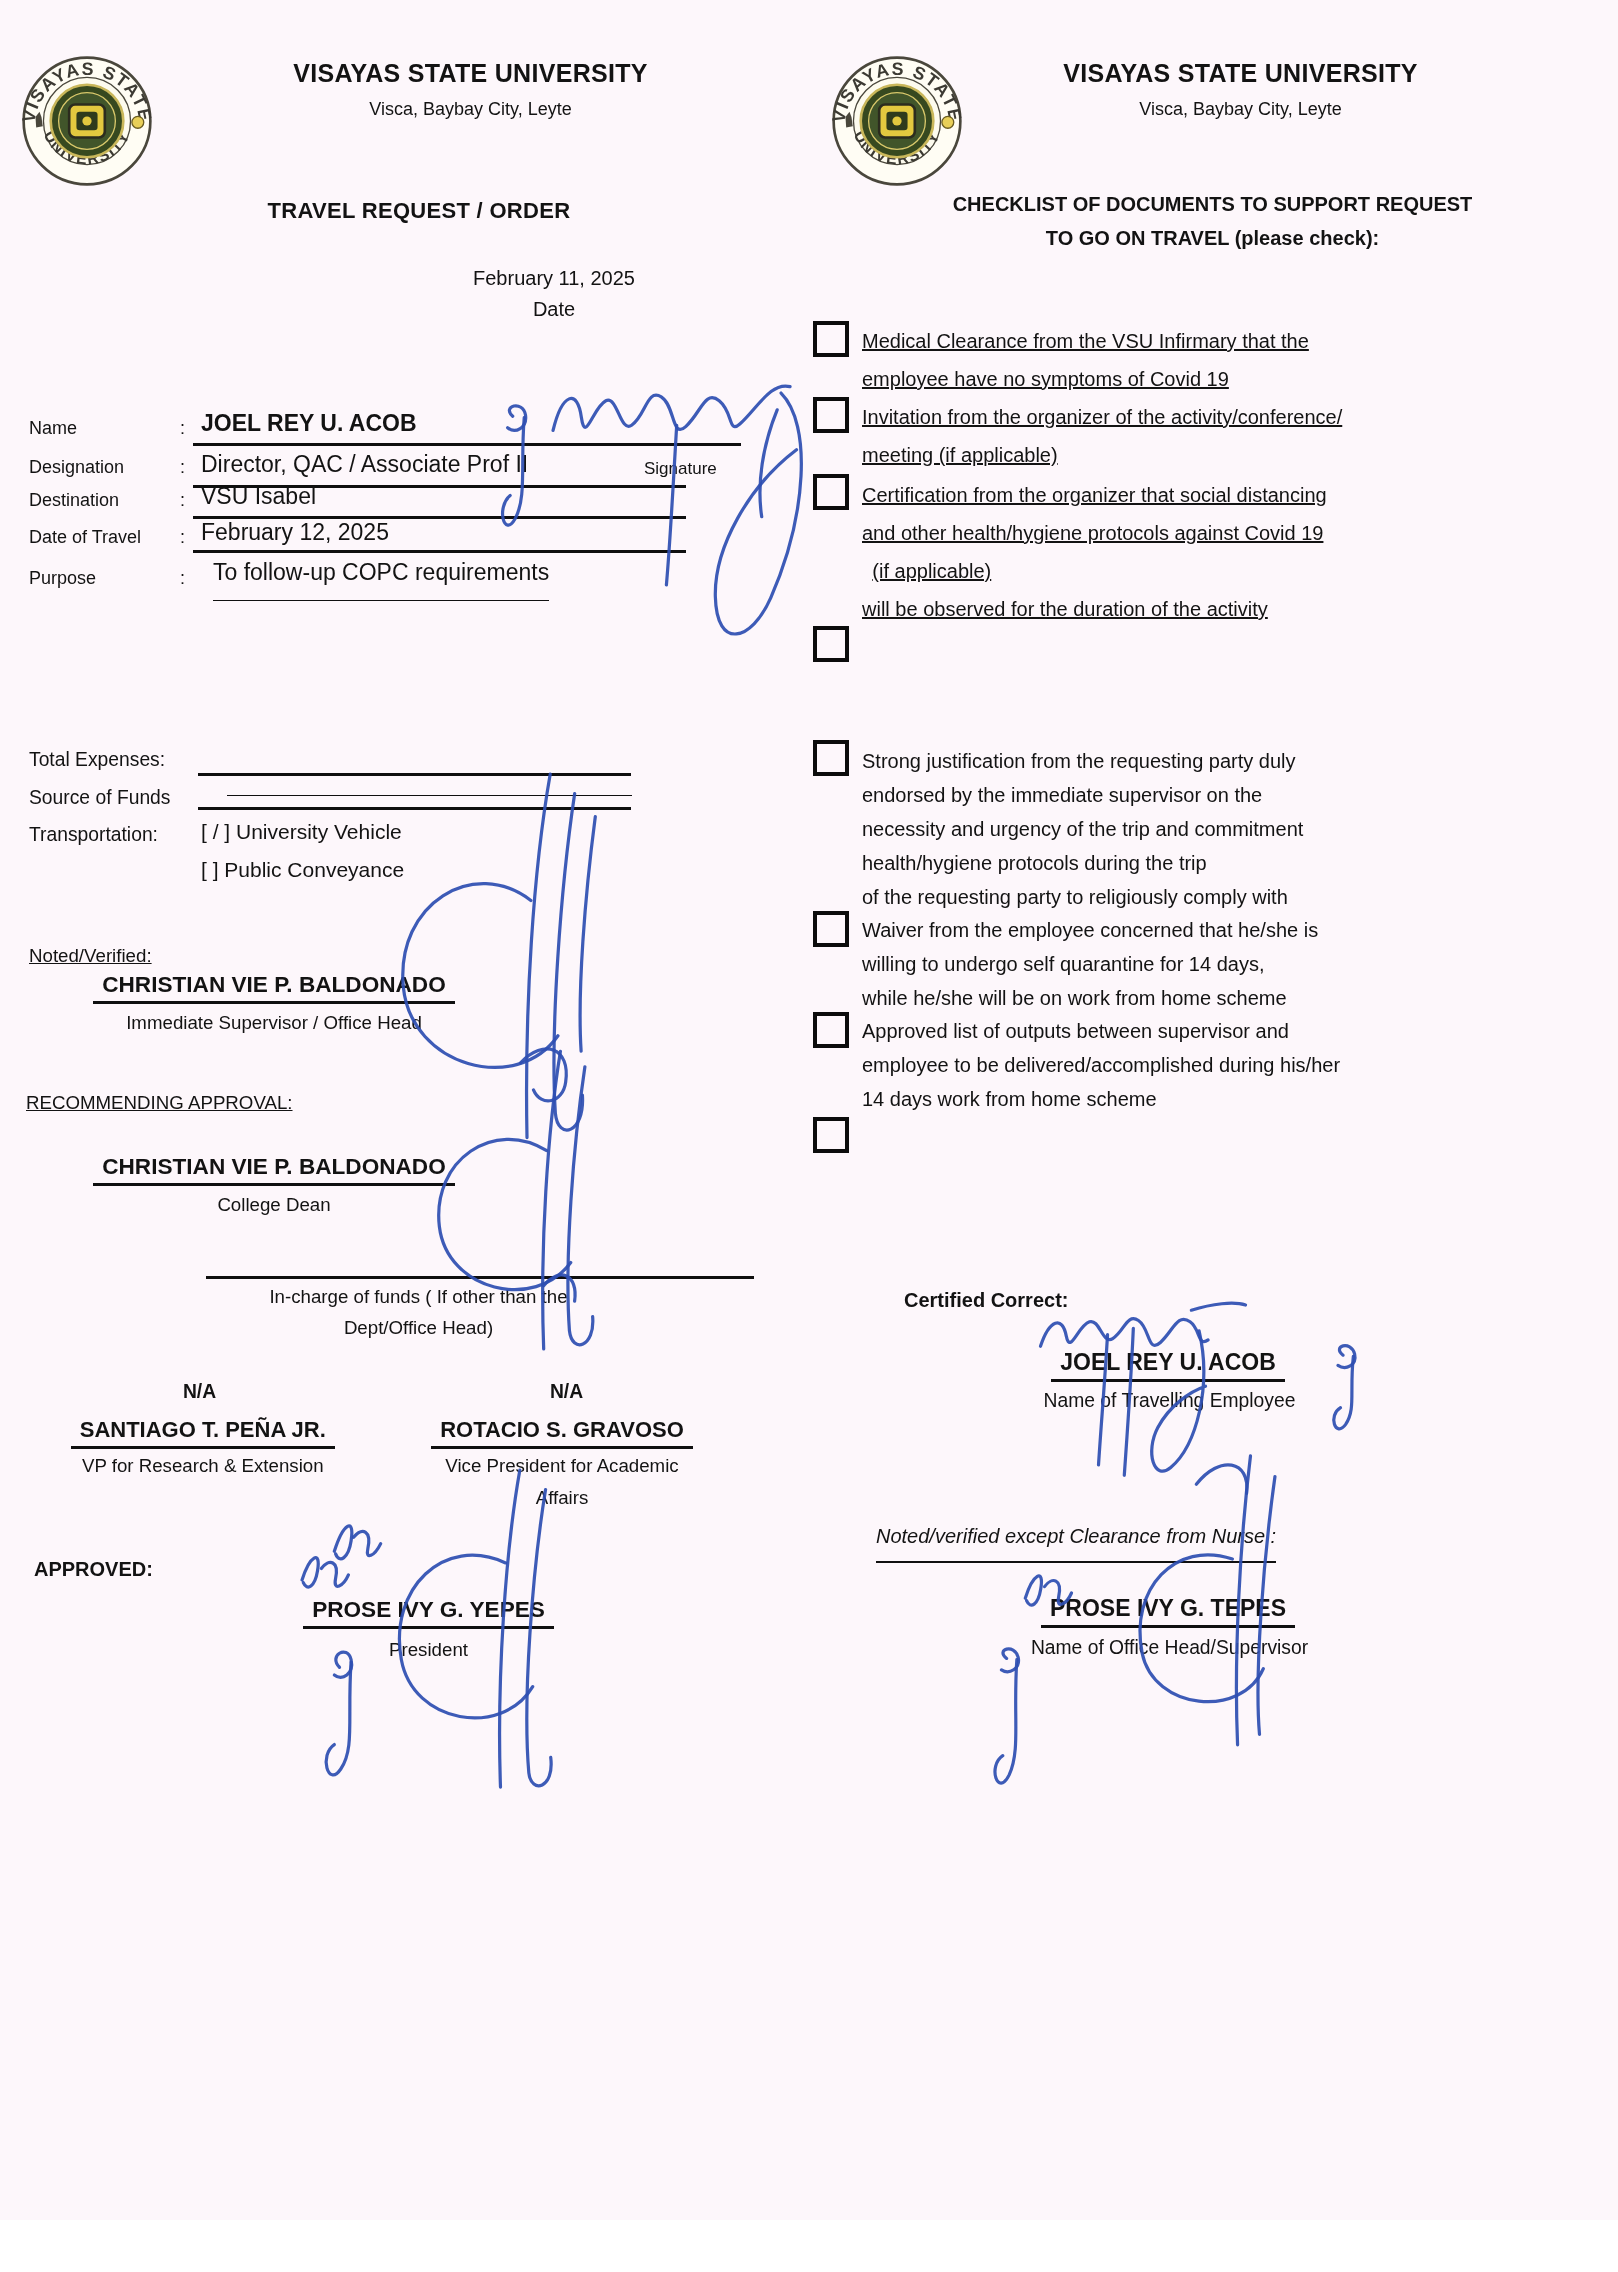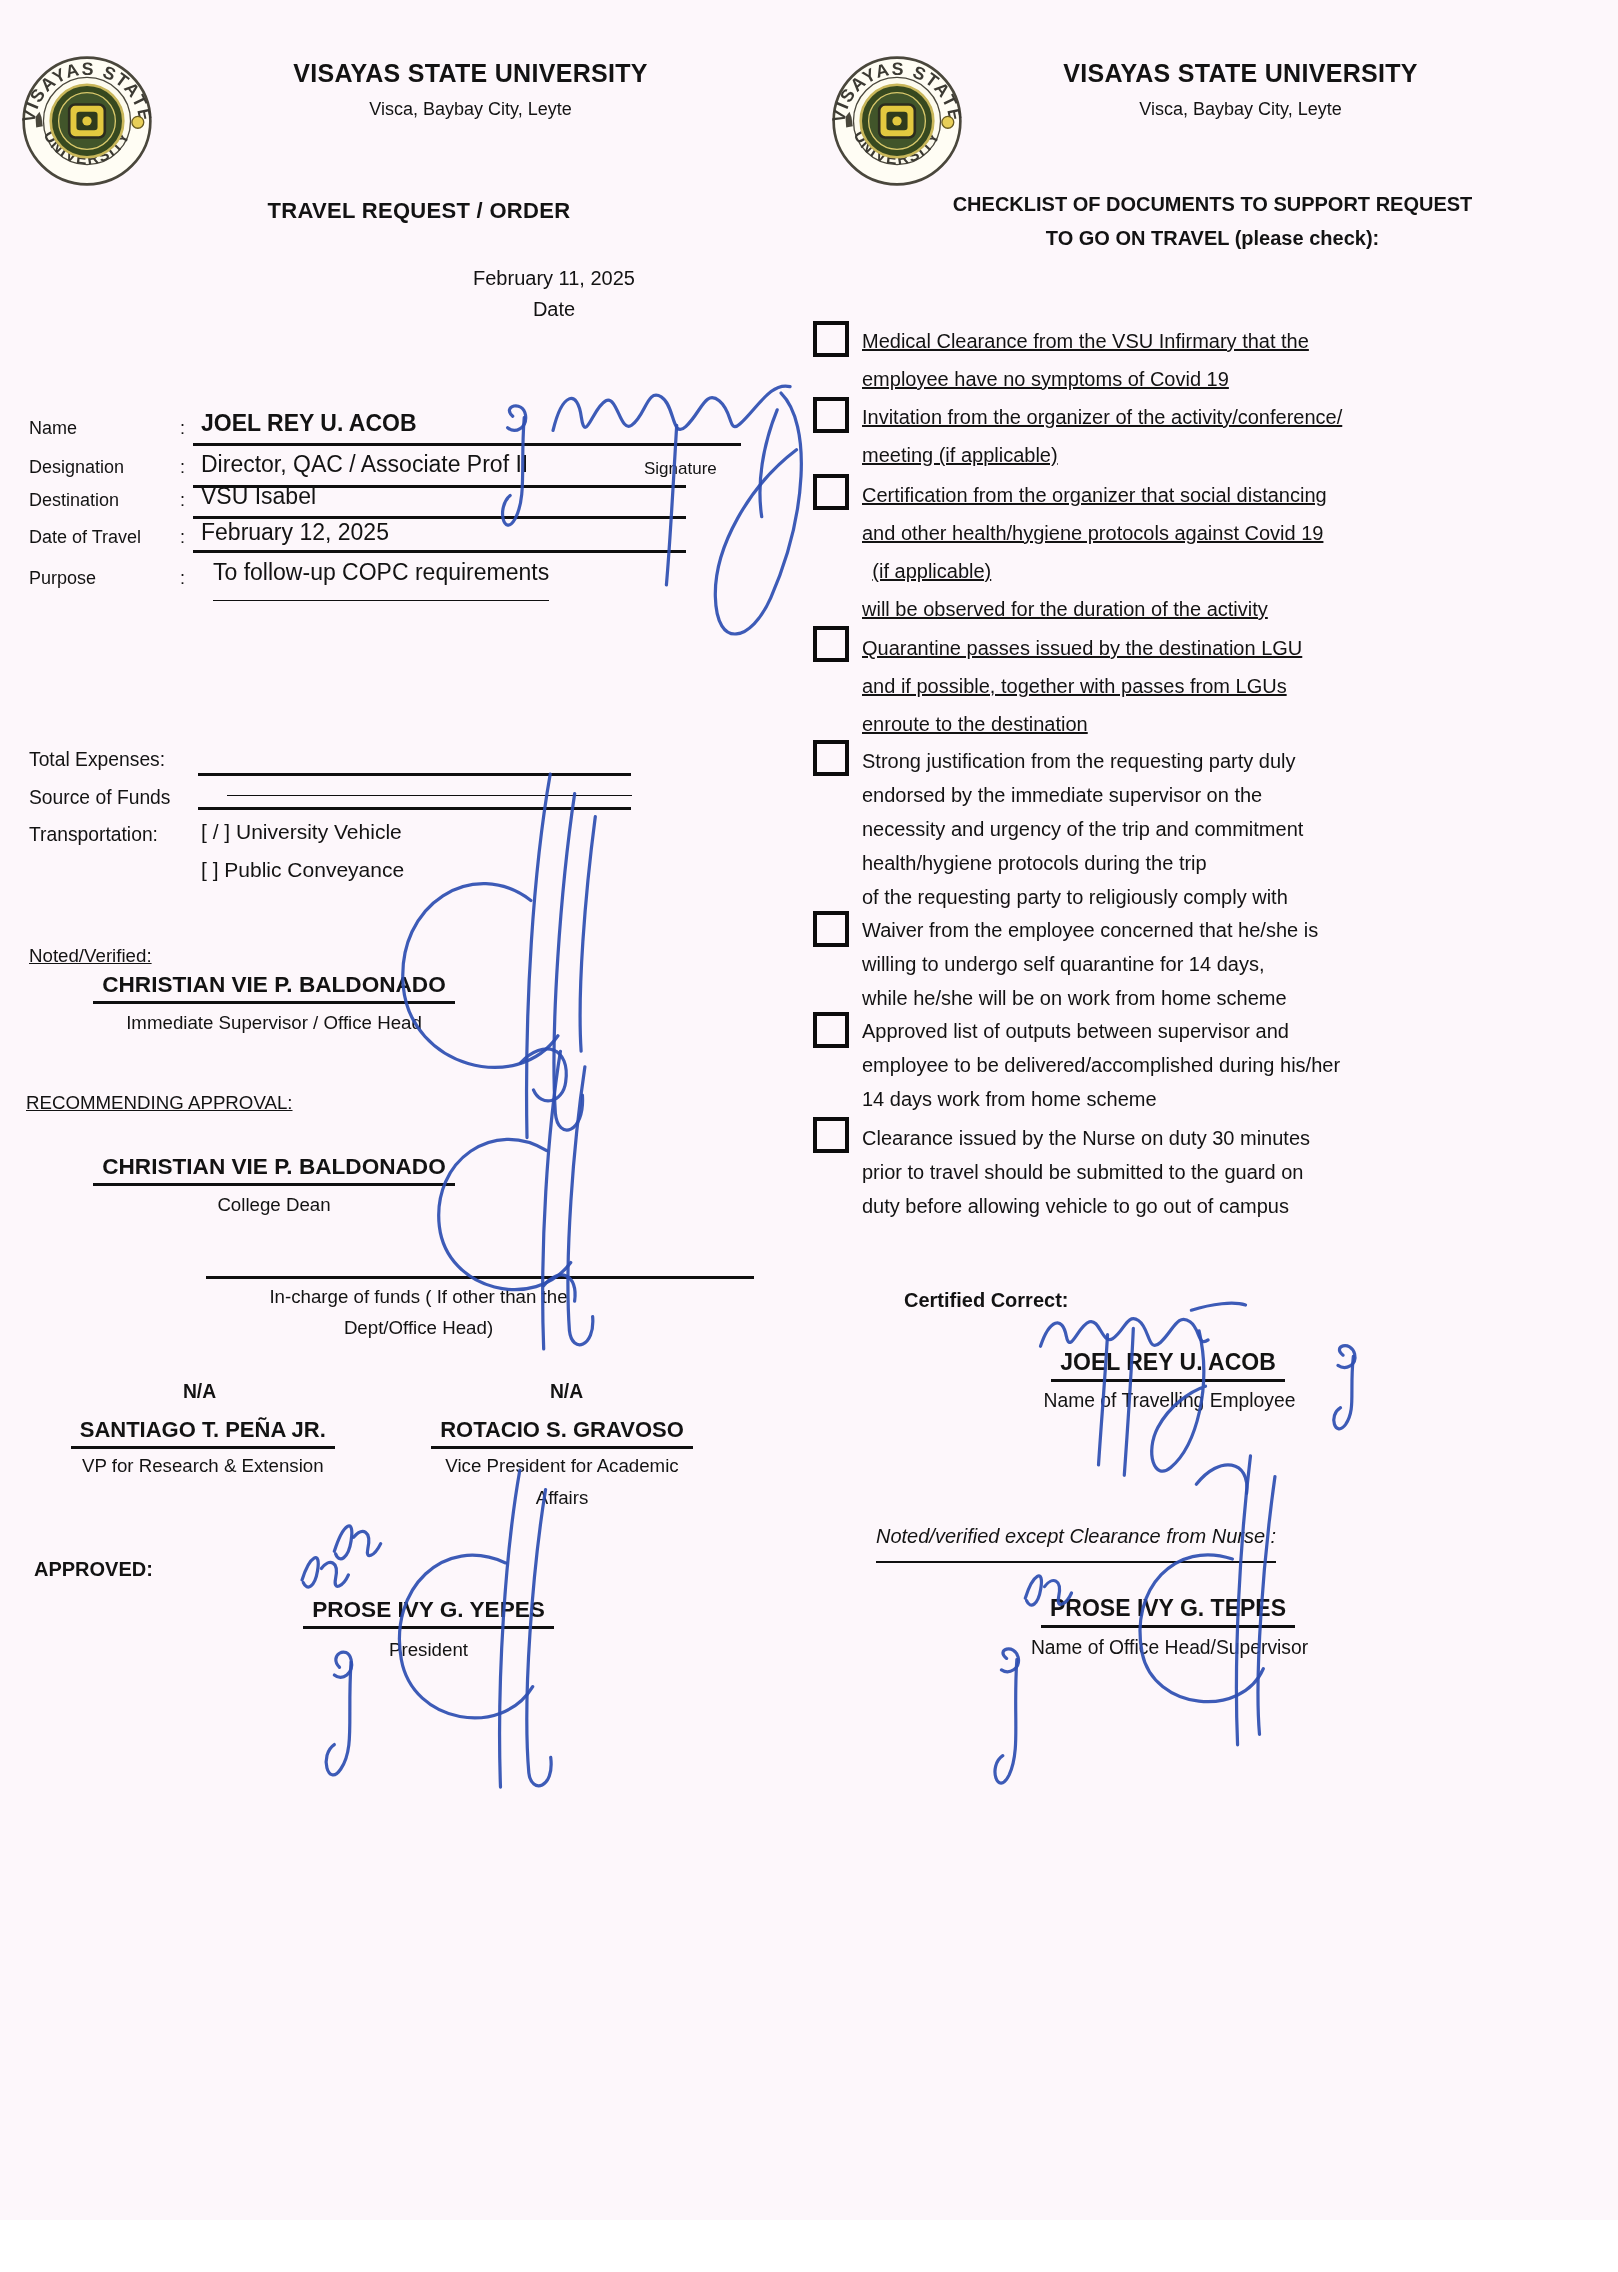--- a/index.html
+++ b/index.html
@@ -163,25 +163,20 @@
 
   <span class="ck-box" style="left:813px;top:474px"></span>
   <div class="ck-text lh59" style="top:476px">
     <div class="ck-line">Certification from the organizer that social distancing</div>
     <div class="ck-line">and other health/hygiene protocols against Covid 19</div>
     <div class="ck-line indent">(if applicable)</div>
     <div class="ck-line">will be observed for the duration of the activity</div>
   </div>
 
   <span class="ck-box" style="left:813px;top:626px"></span>
-  <div class="ck-text lh59" style="top:629px">
-    <div class="ck-line">Quarantine passes issued by the destination LGU</div>
-    <div class="ck-line">and if possible, together with passes from LGUs</div>
-    <div class="ck-line">enroute to the destination</div>
-  </div>
 
   <span class="ck-box" style="left:813px;top:740px"></span>
   <div class="ck-text lh53" style="top:744px">
     <div class="ck-line">Strong justification from the requesting party duly</div>
     <div class="ck-line">endorsed by the immediate supervisor on the</div>
     <div class="ck-line">necessity and urgency of the trip and commitment</div>
     <div class="ck-line">health/hygiene protocols during the trip</div>
     <div class="ck-line">of the requesting party to religiously comply with</div>
   </div>
 
@@ -193,25 +188,20 @@
   </div>
 
   <span class="ck-box" style="left:813px;top:1012px"></span>
   <div class="ck-text lh53" style="top:1014px">
     <div class="ck-line">Approved list of outputs between supervisor and</div>
     <div class="ck-line">employee to be delivered/accomplished during his/her</div>
     <div class="ck-line">14 days work from home scheme</div>
   </div>
 
   <span class="ck-box" style="left:813px;top:1117px"></span>
-  <div class="ck-text lh53" style="top:1121px">
-    <div class="ck-line">Clearance issued by the Nurse on duty 30 minutes</div>
-    <div class="ck-line">prior to travel should be submitted to the guard on</div>
-    <div class="ck-line">duty before allowing vehicle to go out of campus</div>
-  </div>
 
   <div class="abs b" style="left:904px;top:1289px;font-size:20px">Certified Correct:</div>
   <div class="abs ctr" style="left:986px;top:1349px;width:364px;font-size:23px">
     <span class="uline b">JOEL REY U. ACOB</span>
   </div>
   <div class="abs ctr" style="left:931px;top:1390px;width:477px;font-size:19.3px">Name of Travelling Employee</div>
 
   <div class="abs" style="left:876px;top:1525px;font-size:20px">
     <span class="uline4">Noted/verified except Clearance from Nurse :</span>
   </div>

